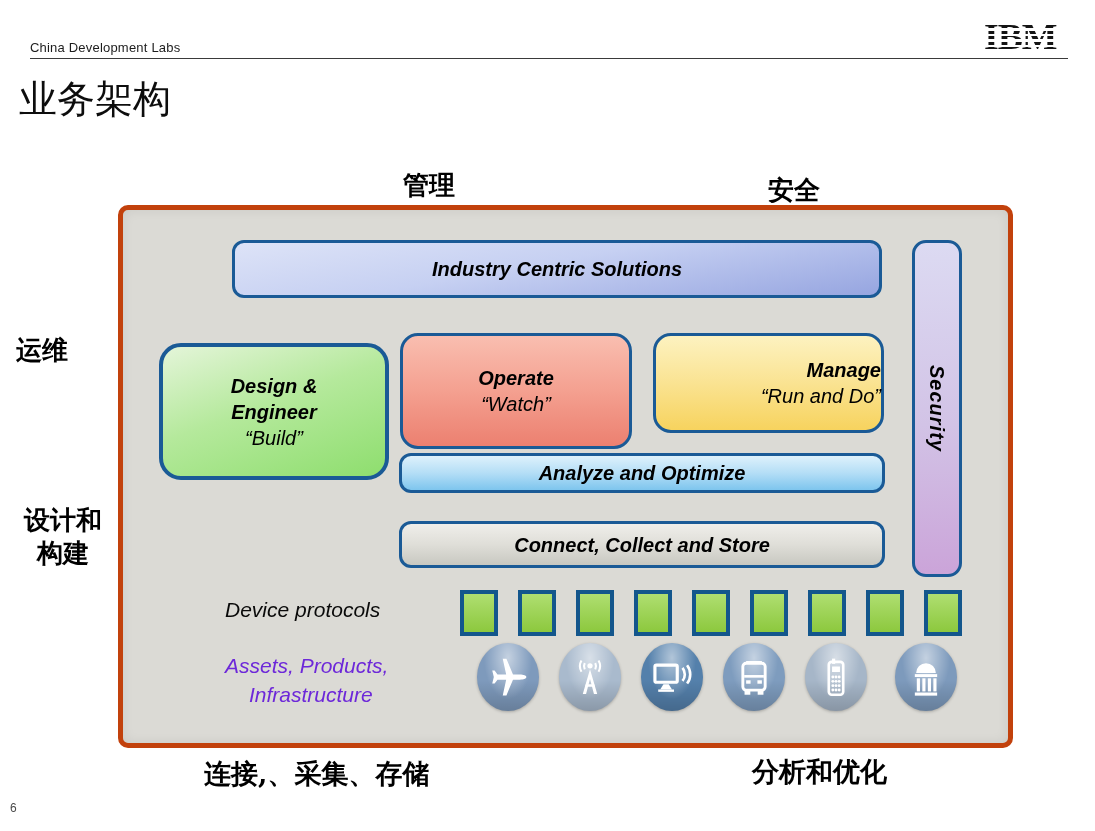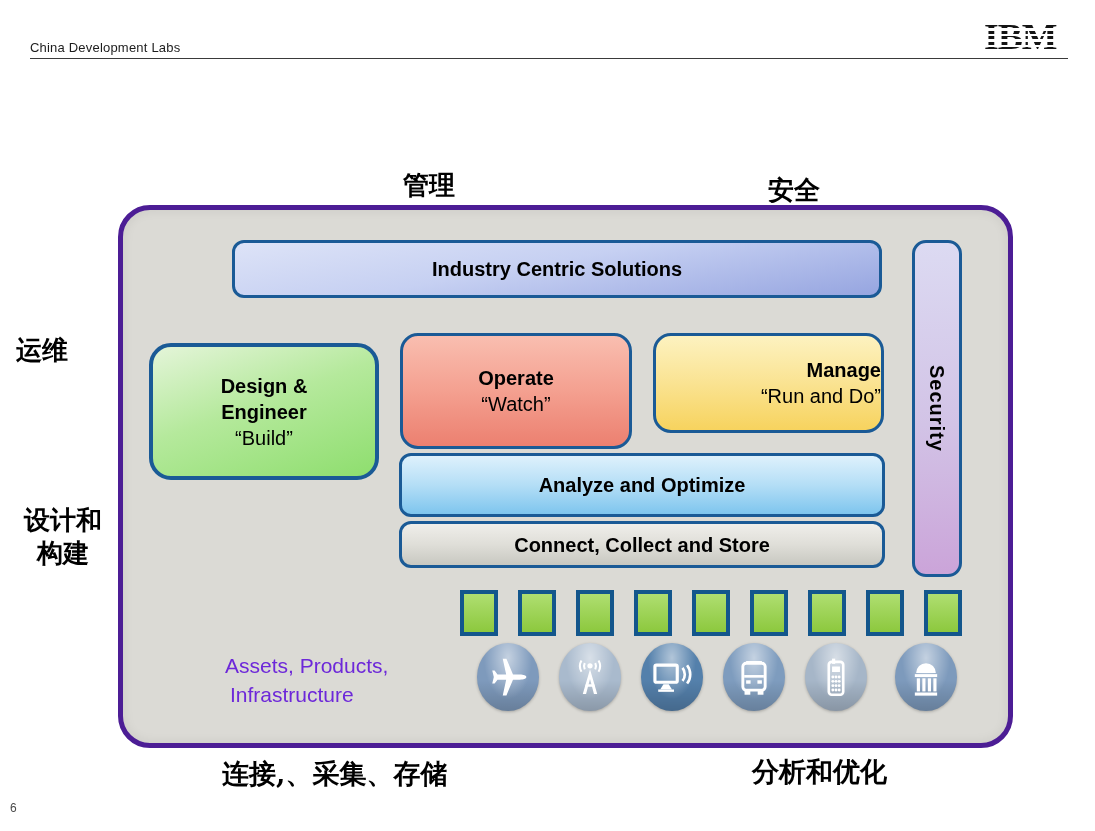--- a/index.html
+++ b/index.html
@@ -21,54 +21,54 @@
   #page-title { left:19px; top:74px; font-size:38px; color:#0d0d0d;
                 font-family:"DejaVu Serif", serif; }
 
   
   .cn-label { font-family:"DejaVu Serif", serif; font-weight:bold; color:#000;
               font-size:26px; white-space:nowrap; }
   #lbl-guanli  { left:403px; top:168px; }
   #lbl-anquan  { left:768px; top:173px; }
   #lbl-yunwei  { left:16px;  top:333px; }
   #lbl-sheji   { left:10px;  top:504px; width:106px; text-align:center; line-height:33px; }
-  #lbl-lianjie { left:222px; top:756px; font-size:27px; }
+  #lbl-lianjie { left:204px; top:756px; font-size:27px; }
   #lbl-fenxi   { left:752px; top:754px; font-size:27px; }
 
   
   #arch { left:118px; top:205px; width:895px; height:543px;
-          background:#dbdad5; border:5px solid #4c1d95; border-radius:32px;
-          box-shadow:inset 0 0 12px rgba(0,0,0,.08); }
+          background:#dbdad5; border:5px solid #c2410c; border-radius:10px;
+          box-shadow:inset 0 0 12px rgba(0,0,0,.08);font-style:italic; }
 
   .box { position:absolute; border:3px solid #1a5a96; border-radius:12px;
          display:flex; flex-direction:column; align-items:center; justify-content:center;
          color:#000; text-align:center; }
   .box .big { font-weight:bold; font-size:20px; line-height:26px; }
   .box .sub { font-size:20px; line-height:26px; }
 
   #box-industry { left:109px; top:30px; width:650px; height:58px;
       background:linear-gradient(170deg,#dde3f7 0%,#c6d0f2 45%,#96a5e0 100%); }
-  #box-design { left:26px; top:133px; width:230px; height:137px; border-radius:22px; border-width:4px;
+  #box-design { left:36px; top:133px; width:230px; height:137px; border-radius:22px; border-width:4px;
       background:linear-gradient(160deg,#e4f5d9 0%,#b5e99c 45%,#8ede6e 100%); }
   #box-operate { left:277px; top:123px; width:232px; height:116px; border-radius:18px;
       background:linear-gradient(180deg,#f9beb0 0%,#f4a090 50%,#ec8070 100%); }
   #box-manage { left:530px; top:123px; width:231px; height:100px; border-radius:18px;
       background:linear-gradient(180deg,#fdf2c0 0%,#fae392 50%,#f7d35e 100%);align-items:flex-end; }
-  #box-analyze { left:276px; top:243px; width:486px; height:64px;
+  #box-analyze { left:276px; top:243px; width:486px; height:40px;
       background:linear-gradient(180deg,#def1fc 0%,#b4def6 50%,#7ec5ee 100%); }
   #box-connect { left:276px; top:311px; width:486px; height:47px;
       background:linear-gradient(180deg,#efeeea 0%,#dfdeD8 50%,#c8c8c1 100%); }
   #box-security { left:789px; top:30px; width:50px; height:337px; border-radius:14px;
       background:linear-gradient(180deg,#dcdaf2 0%,#d2c3e6 55%,#cba4d9 100%); }
   #box-security .big { writing-mode:vertical-rl; text-orientation:mixed; letter-spacing:1px; }
 
   
   #devprot-label { left:102px; top:388px; font-size:21px; color:#0a0a0a; }
   #assets-label  { left:102px; top:441px; font-size:21px; color:#6d28d9; line-height:29px; }
-  #assets-label .l2 { margin-left:5px; }
+  #assets-label .l2 { margin-left:24px; }
 
   
   #squares-row { left:337px; top:380px; display:flex; gap:20px; }
   .psq { width:38px; height:46px; background:#94d341; border:4px solid #13568c;
          background-image:linear-gradient(180deg, rgba(255,255,255,.25), rgba(0,0,0,.05)); }
 
   
   #icons-row { left:354px; top:433px; display:flex; gap:20px; }
   .dev-circle { width:62px; height:68px; border-radius:50%;
       background-image:radial-gradient(ellipse at 50% 22%, rgba(255,255,255,.55) 0%, rgba(255,255,255,0) 55%),
@@ -153,20 +153,21 @@
   <div id="header-rule" class="abs"></div>
   <div id="ibm-logo" class="abs">
     <span class="word">IBM</span>
     <div class="logo-stripe" style="top:6px"></div>
     <div class="logo-stripe" style="top:11.5px"></div>
     <div class="logo-stripe" style="top:17px"></div>
     <div class="logo-stripe" style="top:22.5px"></div>
     <div class="logo-stripe" style="top:28px"></div>
   </div>
 
+  <div id="page-title" class="abs">业务架构</div>
 
   <div id="lbl-guanli" class="abs cn-label">管理</div>
   <div id="lbl-anquan" class="abs cn-label">安全</div>
   <div id="lbl-yunwei" class="abs cn-label">运维</div>
   <div id="lbl-sheji" class="abs cn-label">
     <div>设计和</div>
     <div>构建</div>
   </div>
   <div id="lbl-lianjie" class="abs cn-label">连接,、采集、存储</div>
   <div id="lbl-fenxi" class="abs cn-label">分析和优化</div>
@@ -198,20 +199,21 @@
     </div>
 
     <div id="box-connect" class="box">
       <div class="big">Connect, Collect and Store</div>
     </div>
 
     <div id="box-security" class="box">
       <div class="big">Security</div>
     </div>
 
+    <div id="devprot-label" class="abs">Device protocols</div>
 
     <div id="squares-row" class="abs">
         <div class="psq"></div>
         <div class="psq"></div>
         <div class="psq"></div>
         <div class="psq"></div>
         <div class="psq"></div>
         <div class="psq"></div>
         <div class="psq"></div>
         <div class="psq"></div>

